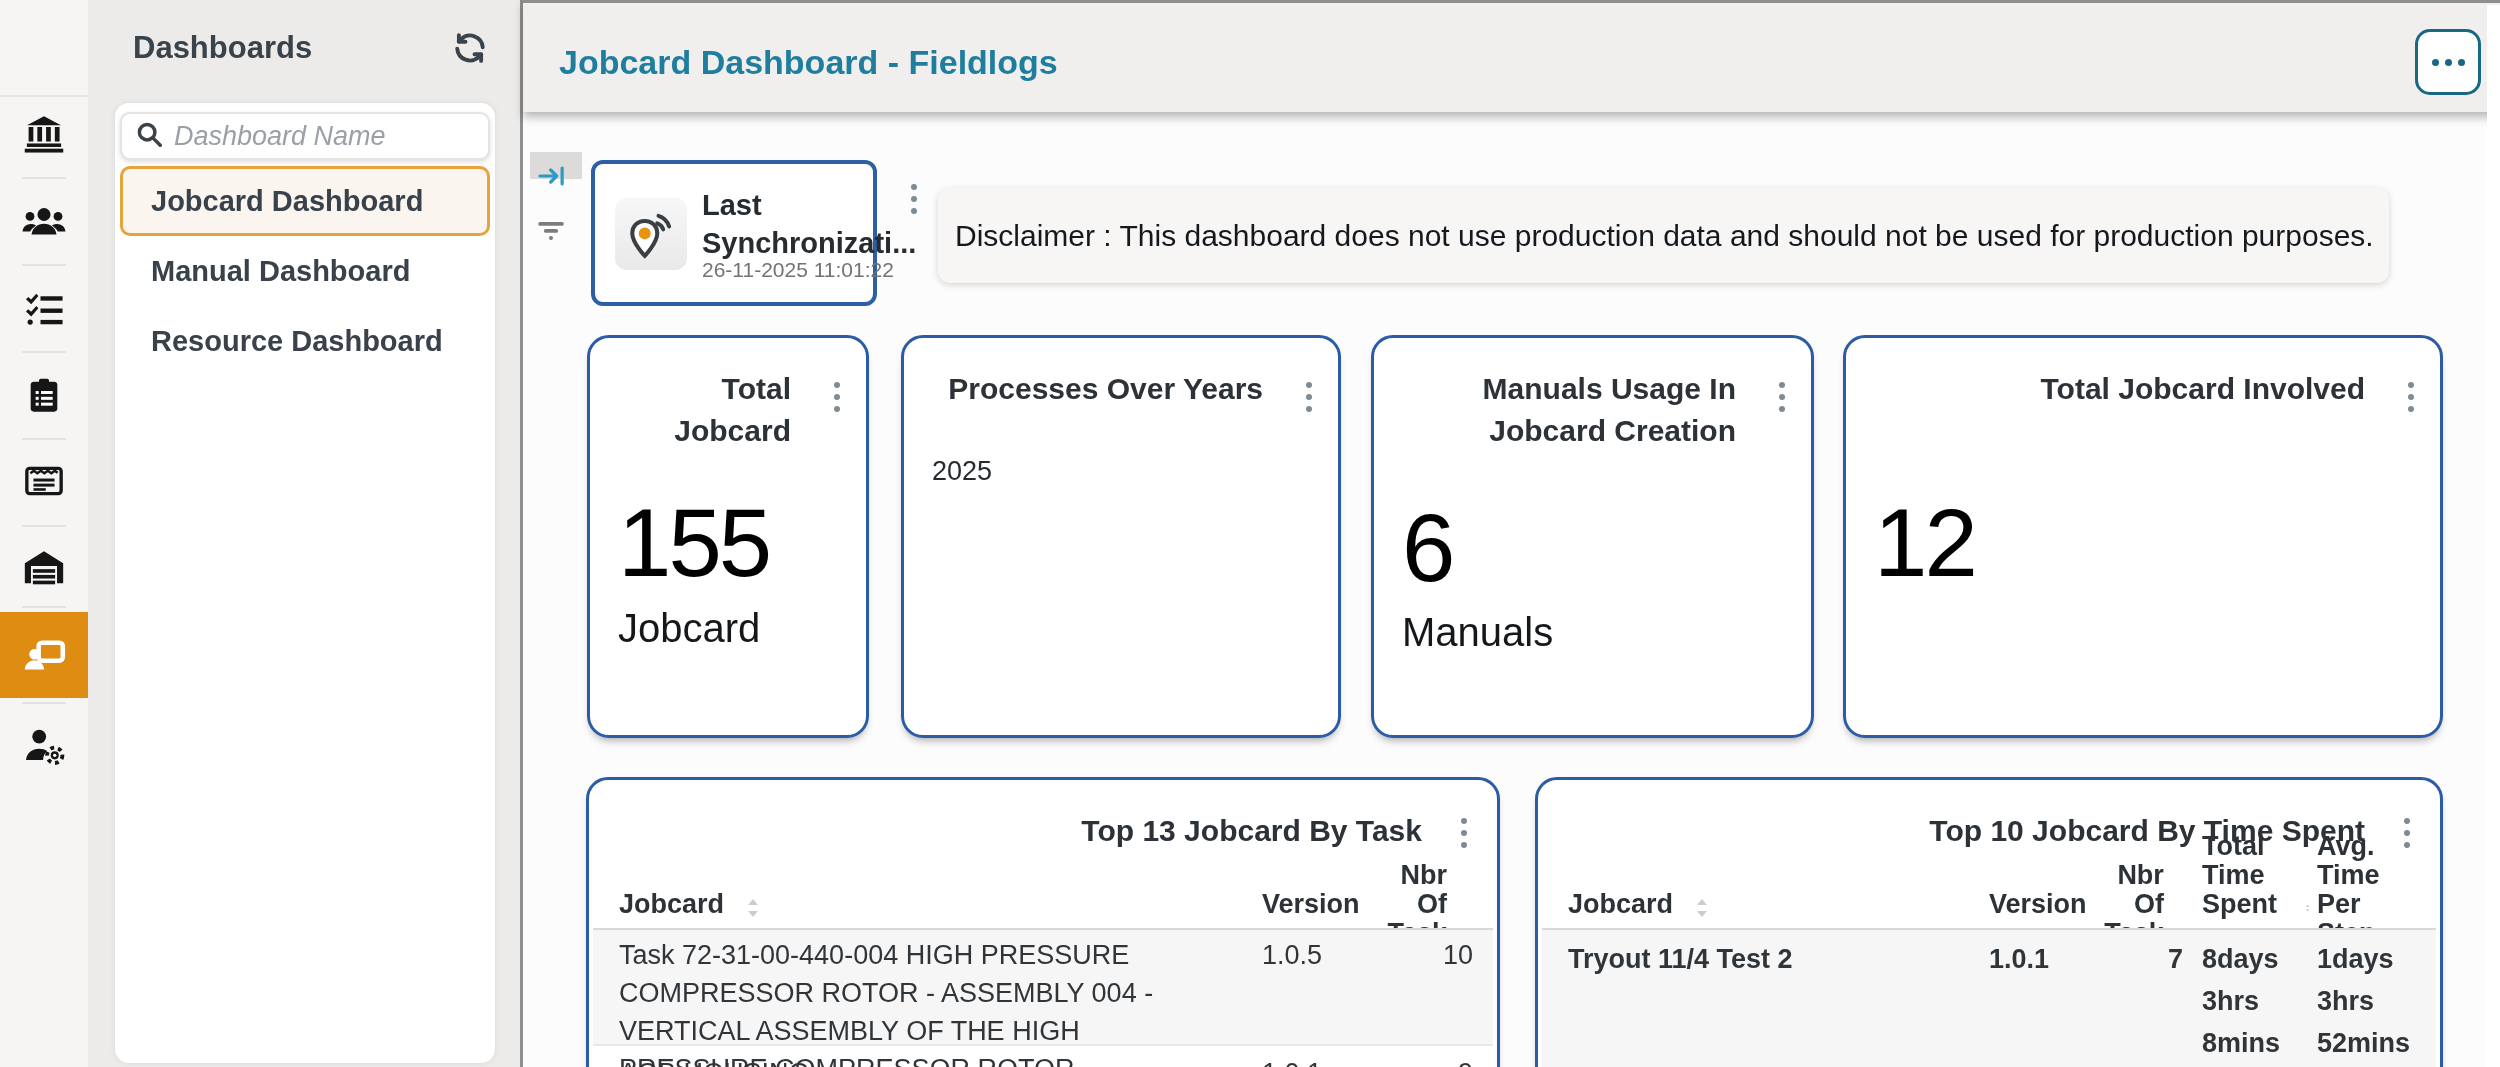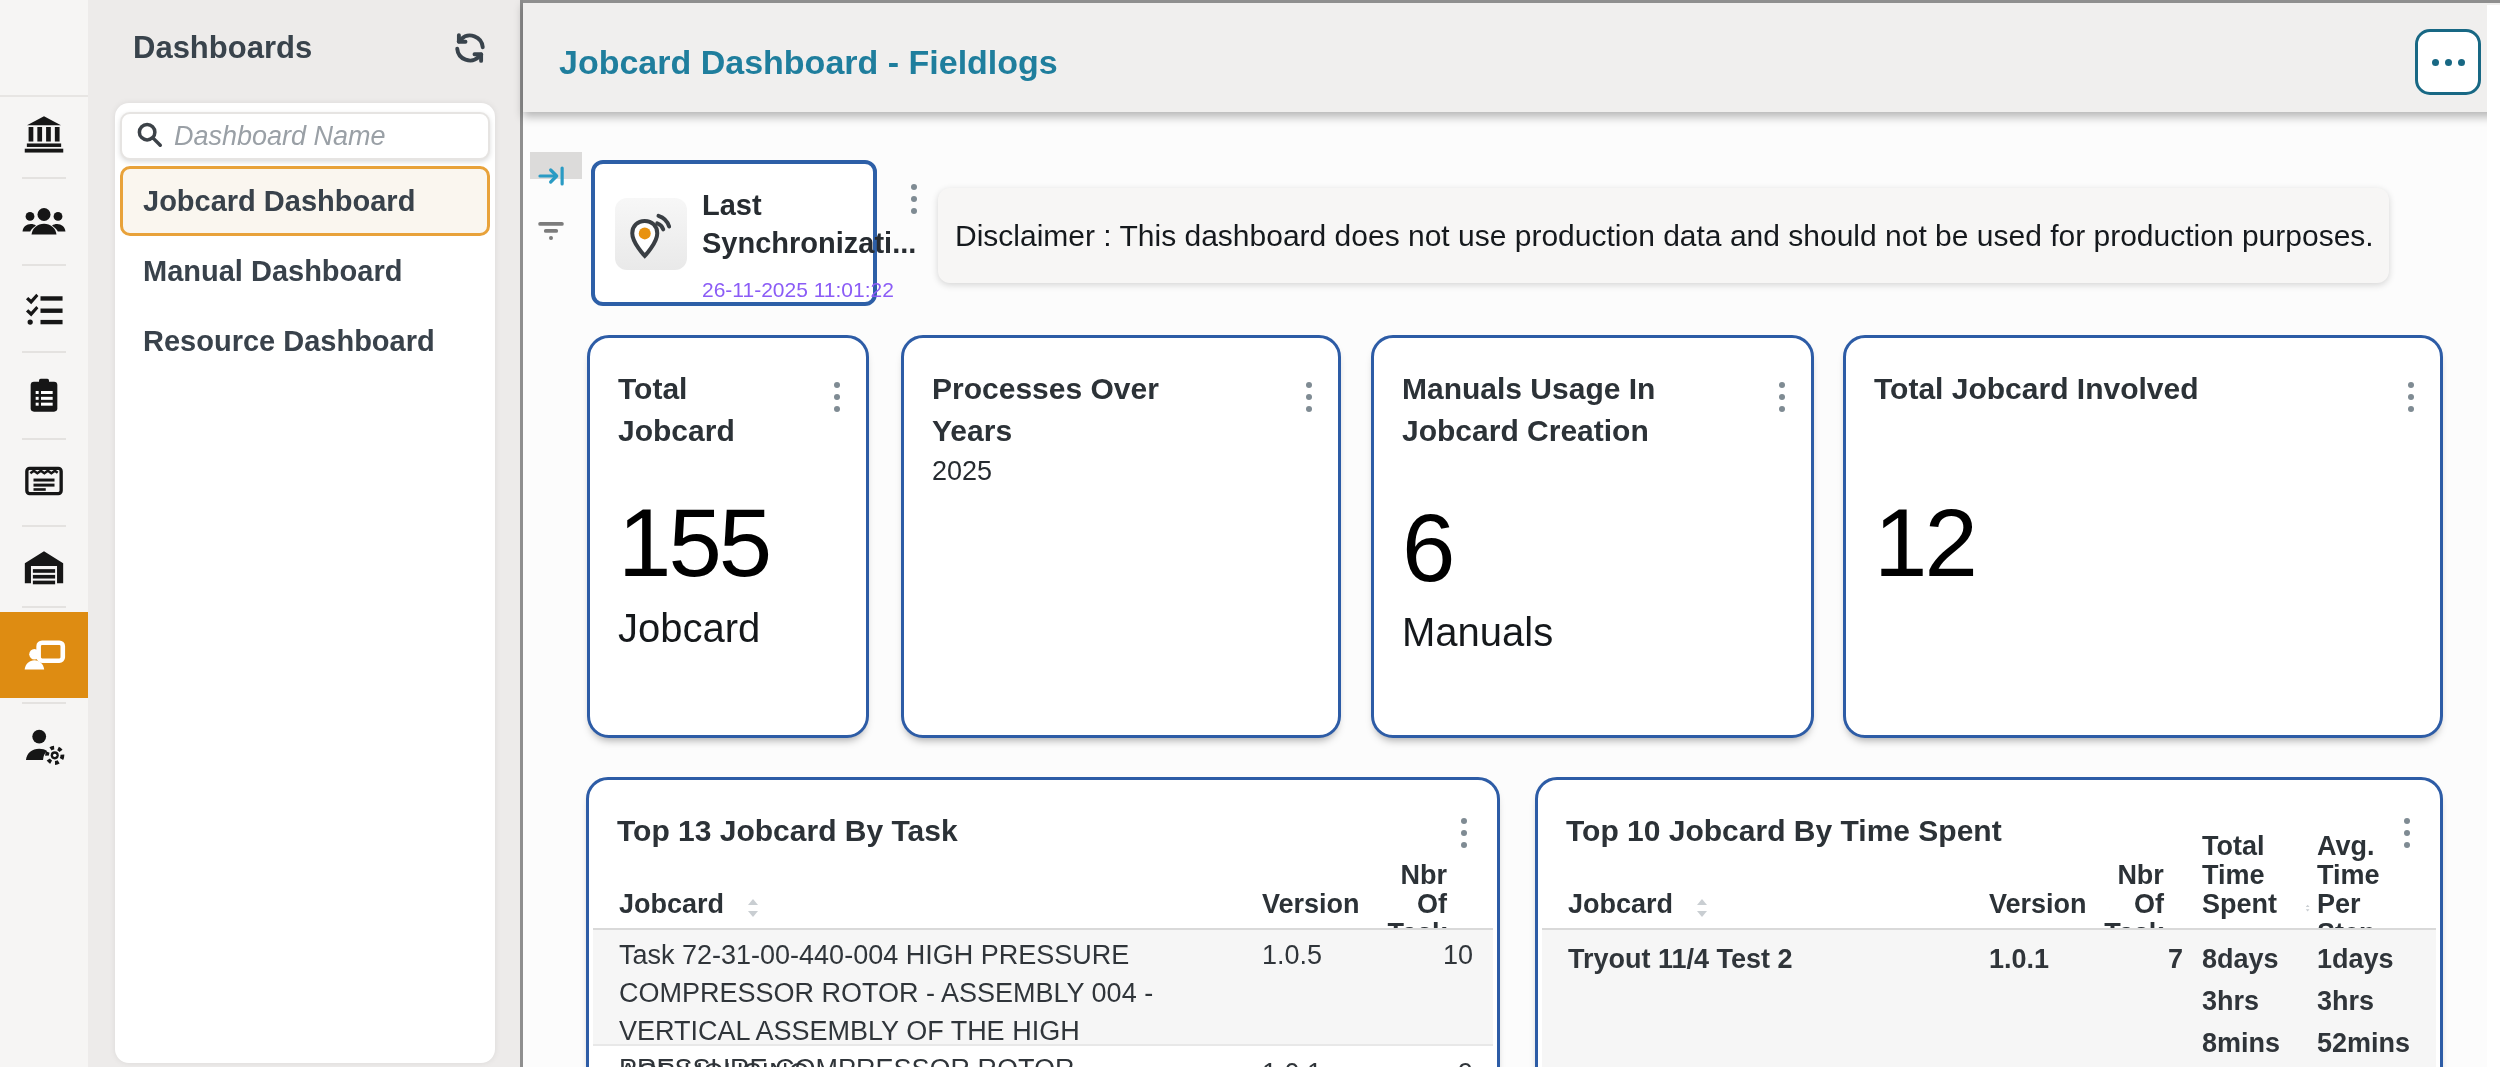--- a/index.html
+++ b/index.html
@@ -16,21 +16,21 @@
   
   .left-region { position:absolute; left:88px; top:0; width:432px; height:1067px; background:#edebea; }
   .dash-header { position:absolute; left:0; top:0; width:432px; height:100px;text-align:center; }
   .dash-header h1 { position:absolute; left:45px; top:30px; font-size:31px; font-weight:bold; color:#39434c; }
   .refresh { position:absolute; right:32px; top:30px; cursor:pointer; }
   .panel { position:absolute; left:27px; top:103px; width:380px; height:960px; background:#ffffff; border-radius:14px; box-shadow:0 0 6px rgba(0,0,0,.08); }
   .search { position:absolute; left:5px; top:9px; width:370px; height:48px; background:#fff; border:2px solid #e6e4e2; border-radius:10px; box-shadow:0 2px 5px rgba(0,0,0,.14); display:flex; align-items:center; padding-left:12px; }
   .search input { border:none; outline:none; flex:1; margin-left:10px; font-size:27px; font-style:italic; color:#3a3f44; font-family:"Liberation Sans", sans-serif; background:transparent; }
   .search input::placeholder { color:#9aa0a6; font-style:italic; }
   .dlist { position:absolute; left:5px; top:63px; width:370px; }
-  .ditem { height:70px; border:3px solid transparent; border-radius:10px; display:flex; align-items:center; padding-left:20px; cursor:pointer; }
+  .ditem { height:70px; border:3px solid transparent; border-radius:10px; display:flex; align-items:center; padding-left:28px; cursor:pointer; }
   .ditem span { font-size:29px; font-weight:bold; color:#39424b; }
   .ditem.sel { border-color:#e8a23a; background:#faf6ef; }
 
   
   .main { position:absolute; left:520px; top:0; width:1980px; height:1067px; background:#fcfcfc; border-left:3px solid #8f8f8f; }
   .main-header { position:absolute; left:0; top:0; width:1980px; height:112px; background:#f0efee; border-top:3px solid #8f8f8f; box-shadow:0 5px 9px rgba(0,0,0,.28); z-index:5; }
   .main-header h2 { position:absolute; left:36px; top:40px; font-size:34px; font-weight:bold; color:#1f7e9d; }
   .menu-btn { position:absolute; right:22px; top:26px; width:66px; height:66px; background:#fff; border:3px solid #186884; border-radius:15px; display:flex; align-items:center; justify-content:center; cursor:pointer; }
   .menu-dots { display:flex; gap:6px; }
   .menu-dots i { width:7px; height:7px; border-radius:50%; background:#186884; }
@@ -41,28 +41,28 @@
   .filter { position:absolute; left:11px; top:212px; cursor:pointer; }
 
   .kebab { display:flex; flex-direction:column; gap:6px; cursor:pointer; padding:4px; }
   .kebab i { width:6px; height:6px; border-radius:50%; background:#7f8b93; }
   .sync-kebab { position:absolute; left:384px; top:180px; }
 
   .sync-card { position:absolute; left:68px; top:160px; width:286px; height:146px; background:#fff; border:4px solid #2d5fa7; border-radius:12px; cursor:pointer; }
   .sync-icon { position:absolute; left:20px; top:34px; width:72px; height:72px; border-radius:12px; background:linear-gradient(#f7f7f7,#e9e9e9); display:flex; align-items:center; justify-content:center; }
   .sync-t1 { position:absolute; left:107px; top:25px; font-size:29px; font-weight:bold; color:#272c31; }
   .sync-t2 { position:absolute; left:107px; top:63px; font-size:29px; font-weight:bold; color:#272c31; white-space:nowrap; }
-  .sync-date { position:absolute; left:107px; top:114px; font-size:21px; color:#8b5cf6; white-space:nowrap;text-align:right; }
+  .sync-date { position:absolute; left:107px; top:94px; font-size:21px; color:#737373; white-space:nowrap;text-align:right; }
 
   .disclaimer { position:absolute; left:415px; top:188px; width:1451px; height:95px; background:#f7f6f5; border-radius:12px; box-shadow:0 2px 7px rgba(0,0,0,.16); display:flex; align-items:center; padding-left:17px; }
   .disclaimer span { font-size:30px; color:#15191d; }
 
   .kpi, .tcard { position:absolute; background:#fff; border:3.5px solid #2d5ca6; border-radius:22px; box-shadow:0 6px 8px -4px rgba(0,0,0,.35); }
   .kpi { top:335px; height:403px; }
-  .kpi h3, .tcard h3 { position:absolute; left:28px; top:30px; right:92px; font-size:30px; line-height:42px; font-weight:bold; color:#2c3237; }
+  .kpi h3, .tcard h3 { position:absolute; left:28px; top:30px; right:75px; font-size:30px; line-height:42px; font-weight:bold; color:#2c3237;text-align:right; }
   .kpi .kebab { position:absolute; right:22px; top:40px; }
   .kpi .value { position:absolute; left:28px; font-size:96px; color:#000; letter-spacing:-3px; }
   .kpi .year { position:absolute; left:28px; top:118px; font-size:27px; color:#262b30; }
   .kpi .unit { position:absolute; left:28px; font-size:40px; color:#15181b; }
 
   .tcard { top:777px; height:420px; }
   .tcard .kebab { position:absolute; right:26px; top:34px; }
   .th { position:absolute; font-size:27px; font-weight:bold; color:#2c3237; line-height:29px; display:flex; align-items:flex-end; gap:22px; }
   .th.right { justify-content:flex-end; text-align:right; }
   .td { position:absolute; font-size:27px; color:#30353a; line-height:38px; }

